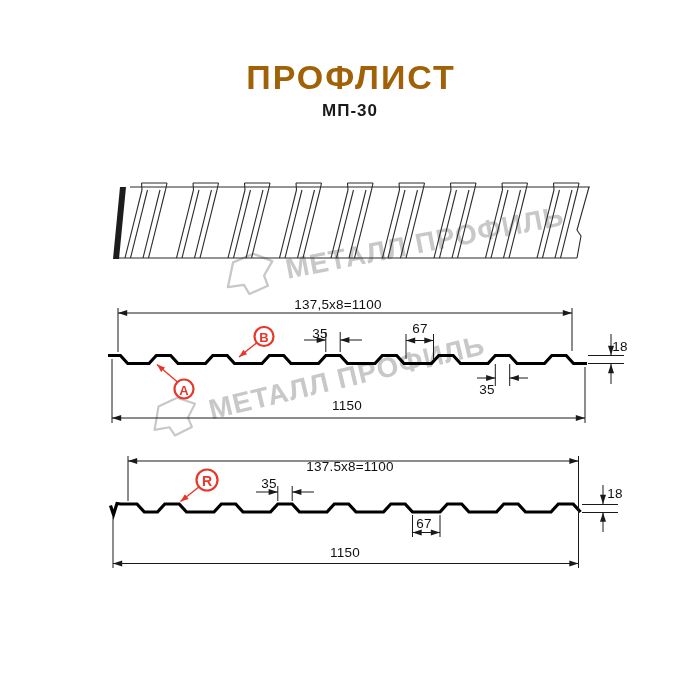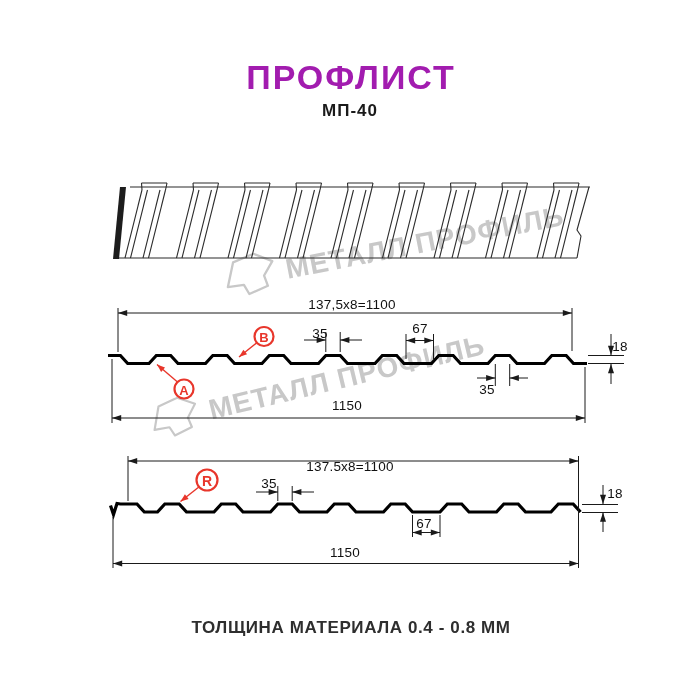--- a/index.html
+++ b/index.html
@@ -1,19 +1,19 @@
 <!DOCTYPE html>
 <html><head>
 <meta charset="utf-8">
 <style>
   html,body{margin:0;padding:0;background:#fff;}
   .canvas{position:relative;width:700px;height:700px;background:#ffffff;overflow:hidden;
           font-family:"Liberation Sans","DejaVu Sans",sans-serif;}
   .abs{position:absolute;transform:translate(-50%,-50%);white-space:nowrap;}
-  .title{left:351px;top:77px;font-size:34px;font-weight:800;letter-spacing:2px;color:#a21caf;}
+  .title{left:351px;top:77px;font-size:34px;font-weight:800;letter-spacing:2px;color:#a16207;}
   .subtitle{left:350px;top:111px;font-size:17px;font-weight:700;letter-spacing:1px;color:#1a1a1a;}
   .footer{left:351px;top:628px;font-size:17px;font-weight:700;letter-spacing:0.6px;color:#2e2e2e;}
   .dt{font-size:13.5px;color:#111;letter-spacing:0.2px;}
   .marker-letter{font-size:13px;font-weight:700;color:#e8362b;}
   .marker-letter.big{font-size:14px;}
   .linework{position:absolute;left:0;top:0;}
   .wm{position:absolute;display:flex;align-items:center;gap:9px;transform-origin:0 50%;pointer-events:none;}
   .wm1{left:224px;top:259px;transform:rotate(-11deg);}
   .wm2{left:150px;top:404px;transform:rotate(-13.5deg);}
   .wmtext{font-size:28px;font-weight:700;letter-spacing:1px;color:#c8c8c8;}
@@ -22,21 +22,21 @@
   .red{stroke:#e8362b;fill:none;stroke-width:1.4;}
   .redc{stroke:#e8362b;fill:none;stroke-width:2.2;}
   .thin3d{fill:none;stroke:#2b2b2b;stroke-width:1.1;stroke-linejoin:round;}
 </style>
 </head>
 <body>
 
 <div class="canvas">
 
   <div class="abs title">ПРОФЛИСТ</div>
-  <div class="abs subtitle">МП-40</div>
+  <div class="abs subtitle">МП-30</div>
 
   <div class="wm wm1">
     <svg width="54" height="45" viewBox="0 0 60 50">
       <path d="M3,32 L14,6 L38,1 L57,13 L45,27 L47,39 L25,44 L21,33 Z" fill="none" stroke="#c8c8c8" stroke-width="2.6" stroke-linejoin="round"></path>
     </svg>
     <span class="wmtext">МЕТАЛЛ ПРОФИЛЬ</span>
   </div>
 
   <div class="wm wm2">
     <svg width="52" height="42" viewBox="0 0 60 50">
@@ -124,31 +124,30 @@
       <line class="dim" x1="256" y1="492" x2="277.8" y2="492" marker-end="url(#mA)"></line>
       <line class="dim" x1="314" y1="492" x2="292.2" y2="492" marker-end="url(#mA)"></line>
       <line class="dim" x1="603" y1="485" x2="603" y2="504" marker-end="url(#mA)"></line>
       <line class="dim" x1="603" y1="532" x2="603" y2="512.5" marker-end="url(#mA)"></line>
 
       <circle class="redc" cx="207" cy="480" r="10.5"></circle>
       <line class="red" x1="199.5" y1="486.5" x2="180.5" y2="501.5" marker-end="url(#mR)"></line>
     </g>
   </svg>
 
-  <span class="abs dt" style="left:352px;top:304px">137,5x8=1100</span>
+  <span class="abs dt" style="left:338px;top:304px">137,5x8=1100</span>
   <span class="abs dt" style="left:320px;top:333px">35</span>
   <span class="abs dt" style="left:420px;top:328px">67</span>
   <span class="abs dt" style="left:487px;top:389px">35</span>
   <span class="abs dt" style="left:620px;top:346px">18</span>
   <span class="abs dt" style="left:347px;top:405px">1150</span>
 
   <span class="abs dt" style="left:350px;top:466px">137.5x8=1100</span>
   <span class="abs dt" style="left:269px;top:483px">35</span>
   <span class="abs dt" style="left:424px;top:523px">67</span>
   <span class="abs dt" style="left:615px;top:493px">18</span>
   <span class="abs dt" style="left:345px;top:552px">1150</span>
 
   <span class="abs marker-letter" style="left:184px;top:389.5px">A</span>
   <span class="abs marker-letter" style="left:264px;top:337px">B</span>
   <span class="abs marker-letter big" style="left:207px;top:480.5px">R</span>
 
-  <div class="abs footer">ТОЛЩИНА МАТЕРИАЛА 0.4 - 0.8 ММ</div>
 </div>
 
 </body></html>

